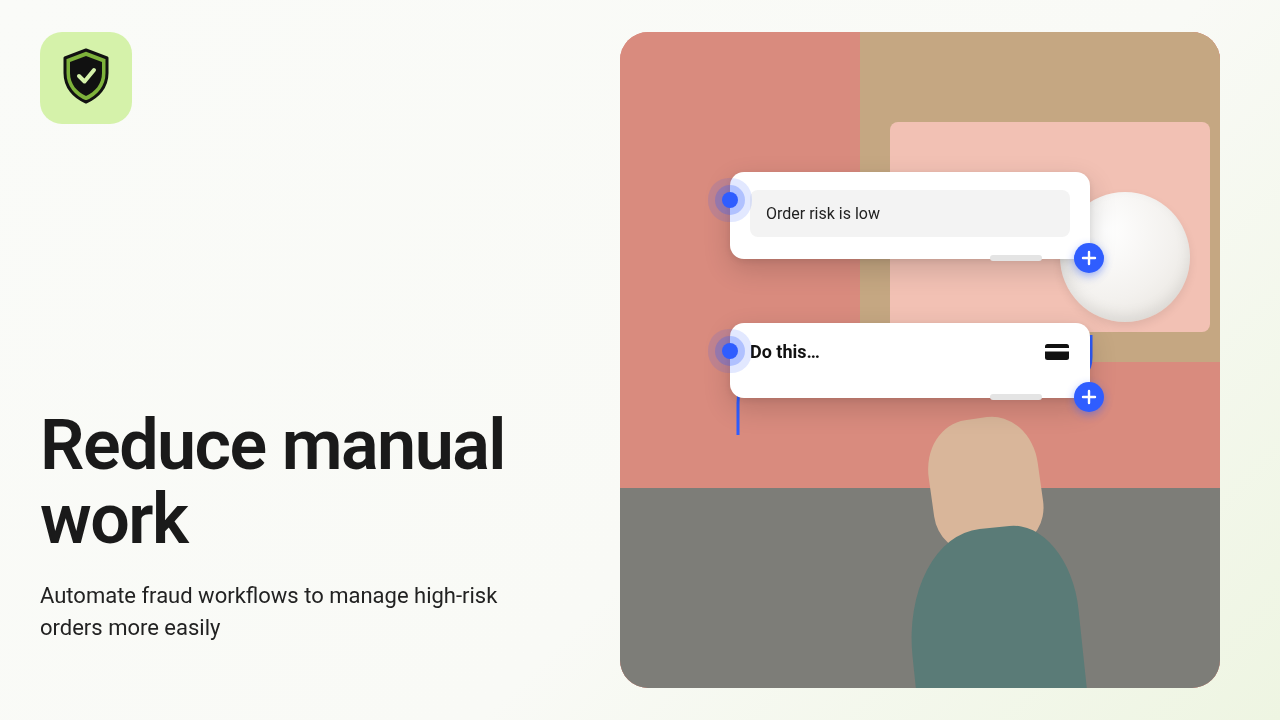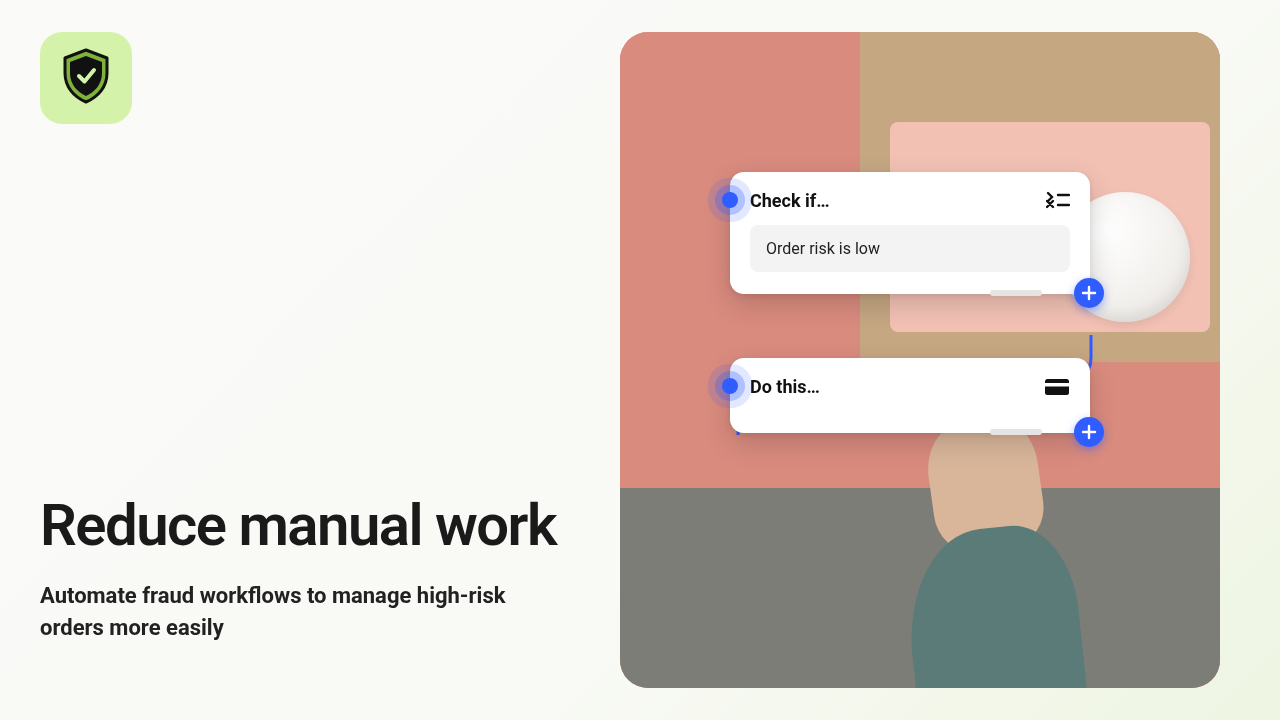--- a/index.html
+++ b/index.html
@@ -23,33 +23,33 @@
     width: 92px;
     height: 92px;
     border-radius: 22px;
     background: #d5f2aa;
     display: flex;
     align-items: center;
     justify-content: center;
   }
   .spacer { flex: 1; }
   h1 {
-    font-size: 58px;
+    font-size: 70px;
     line-height: 1.05;
     font-weight: 650;
     letter-spacing: -1.5px;
     color: #1a1a1a;
     margin-bottom: 24px;
   }
   .subtitle {
     font-size: 22px;
     line-height: 1.45;
     color: #222;
     max-width: 520px;
-    font-weight: 700;
+    font-weight: 400;
   }
 
   .right {
     flex: 1;
     padding: 32px 32px 32px 0;
     display: flex;
     align-items: stretch;
   }
   .hero {
     position: relative;
@@ -191,31 +191,20 @@
       </div>
 
       <div class="cards">
 
         <svg class="connector" viewBox="0 0 370 100">
           <path d="M 355 0 L 355 22 Q 355 44 333 44 L 26 44 Q 2 44 2 68 L 2 100" fill="none" stroke="#2f5dff" stroke-width="3"></path>
         </svg>
 
         <div class="card">
           <span class="node-dot n1"></span>
-          <div class="card-header">
-            <span class="card-title">Check if…</span>
-            <span class="checklist-icon">
-              <svg width="24" height="20" viewBox="0 0 24 20">
-                <path d="M2 4 L6 8 L2 12" fill="none" stroke="#111" stroke-width="2.4" stroke-linecap="round" transform="translate(0,-2)"></path>
-                <path d="M1 13 L7 19 M7 13 L1 19" fill="none" stroke="#111" stroke-width="2.4" stroke-linecap="round" transform="translate(0,-3)"></path>
-                <line x1="12" y1="4" x2="23" y2="4" stroke="#111" stroke-width="2.4" stroke-linecap="round"></line>
-                <line x1="12" y1="14" x2="23" y2="14" stroke="#111" stroke-width="2.4" stroke-linecap="round"></line>
-              </svg>
-            </span>
-          </div>
           <div class="card-body">Order risk is low</div>
           <span class="card-footerline"></span>
           <span class="plus-btn">
             <svg width="16" height="16" viewBox="0 0 16 16">
                 <path d="M8 2 V14 M2 8 H14" stroke-width="2.4" stroke-linecap="round"></path>
               </svg>
           </span>
         </div>
 
         <div class="card">

